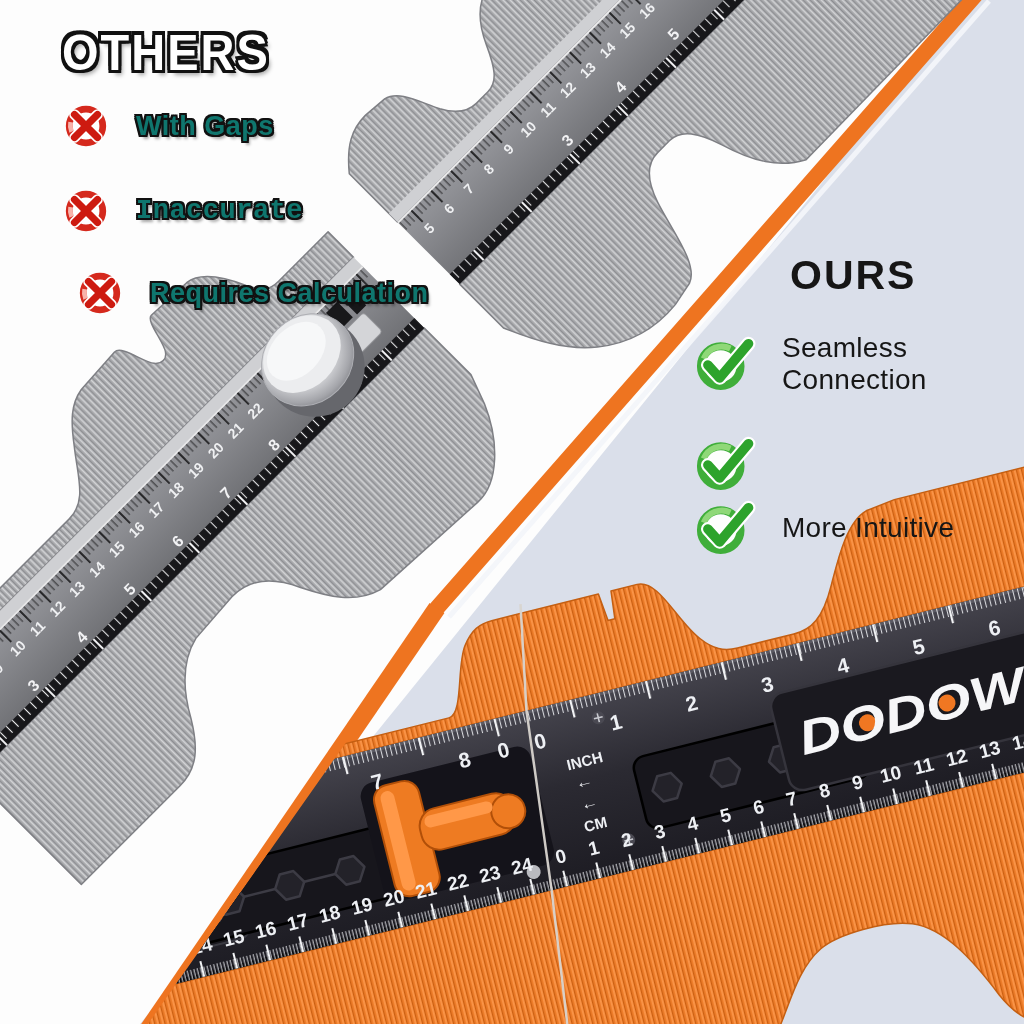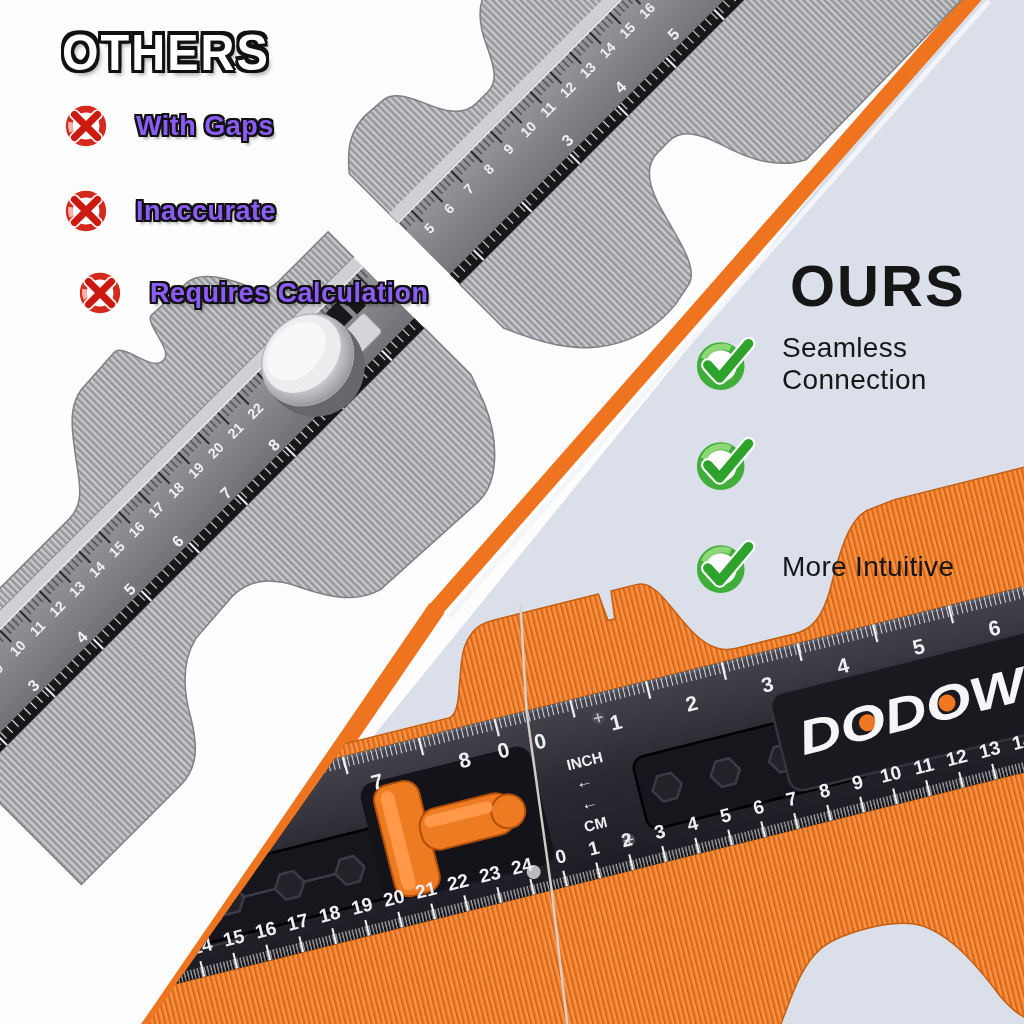--- a/index.html
+++ b/index.html
@@ -3,28 +3,28 @@
 <meta charset="utf-8">
 <style>
   html,body{margin:0;padding:0;background:#888;}
   .canvas{position:relative;width:1024px;height:1024px;overflow:hidden;background:#fff;
           font-family:"Liberation Sans",sans-serif;margin:0 auto;}
   .scene{position:absolute;left:0;top:0;}
   .overlay{position:absolute;left:0;top:0;width:1024px;height:720px;pointer-events:none;margin-left:8px;}
   .others-title{position:absolute;left:54px;top:22px;font-size:47px;font-weight:bold;letter-spacing:2px;
     color:#fff;transform:scale(1,1.08);transform-origin:left top;
     text-shadow:-3px -3px 0 #111,3px -3px 0 #111,-3px 3px 0 #111,3px 3px 0 #111,-3px 0 0 #111,3px 0 0 #111,0 -3px 0 #111,0 3px 0 #111,4px 5px 4px rgba(0,0,0,.35);}
-  .ours-title{position:absolute;left:782px;top:252px;font-size:58px;font-weight:bold;letter-spacing:2px;color:#161616;}
+  .ours-title{position:absolute;left:782px;top:252px;font-size:41px;font-weight:bold;letter-spacing:2px;color:#161616;}
   .row{position:absolute;display:flex;align-items:center;gap:26px;}
   .row .ic{flex:0 0 auto;display:block;}
-  .x-label{font-size:27px;font-weight:bold;color:#8b5cf6;letter-spacing:.5px;
+  .x-label{font-size:27px;font-weight:bold;color:#0f766e;letter-spacing:.5px;
     text-shadow:-2px -2px 0 #111,2px -2px 0 #111,-2px 2px 0 #111,2px 2px 0 #111,-2px 0 0 #111,2px 0 0 #111,0 -2px 0 #111,0 2px 0 #111,3px 4px 3px rgba(0,0,0,.35);}
   .check-label{font-size:28px;font-weight:normal;color:#161616;letter-spacing:.3px;}
-  .r1{left:54px;top:102px;} .r2{left:54px;top:187px;} .r3{left:68px;top:269px;}
-  .g1{left:686px;top:332px;} .g2{left:686px;top:434px;} .g3{left:686px;top:537px;}
+  .r1{left:54px;top:102px;} .r2{left:54px;top:187px;font-family:Liberation Mono, monospace;} .r3{left:68px;top:269px;}
+  .g1{left:686px;top:332px;} .g2{left:686px;top:434px;} .g3{left:686px;top:498px;}
 </style>
 </head>
 <body>
 
 <div class="canvas">
 
 <svg class="scene" width="1024" height="1024" viewBox="0 0 1024 1024">
   <defs>
     <pattern id="gfin" width="5" height="8" patternUnits="userSpaceOnUse">
       <rect width="5" height="8" fill="#b0b1b4"></rect>

